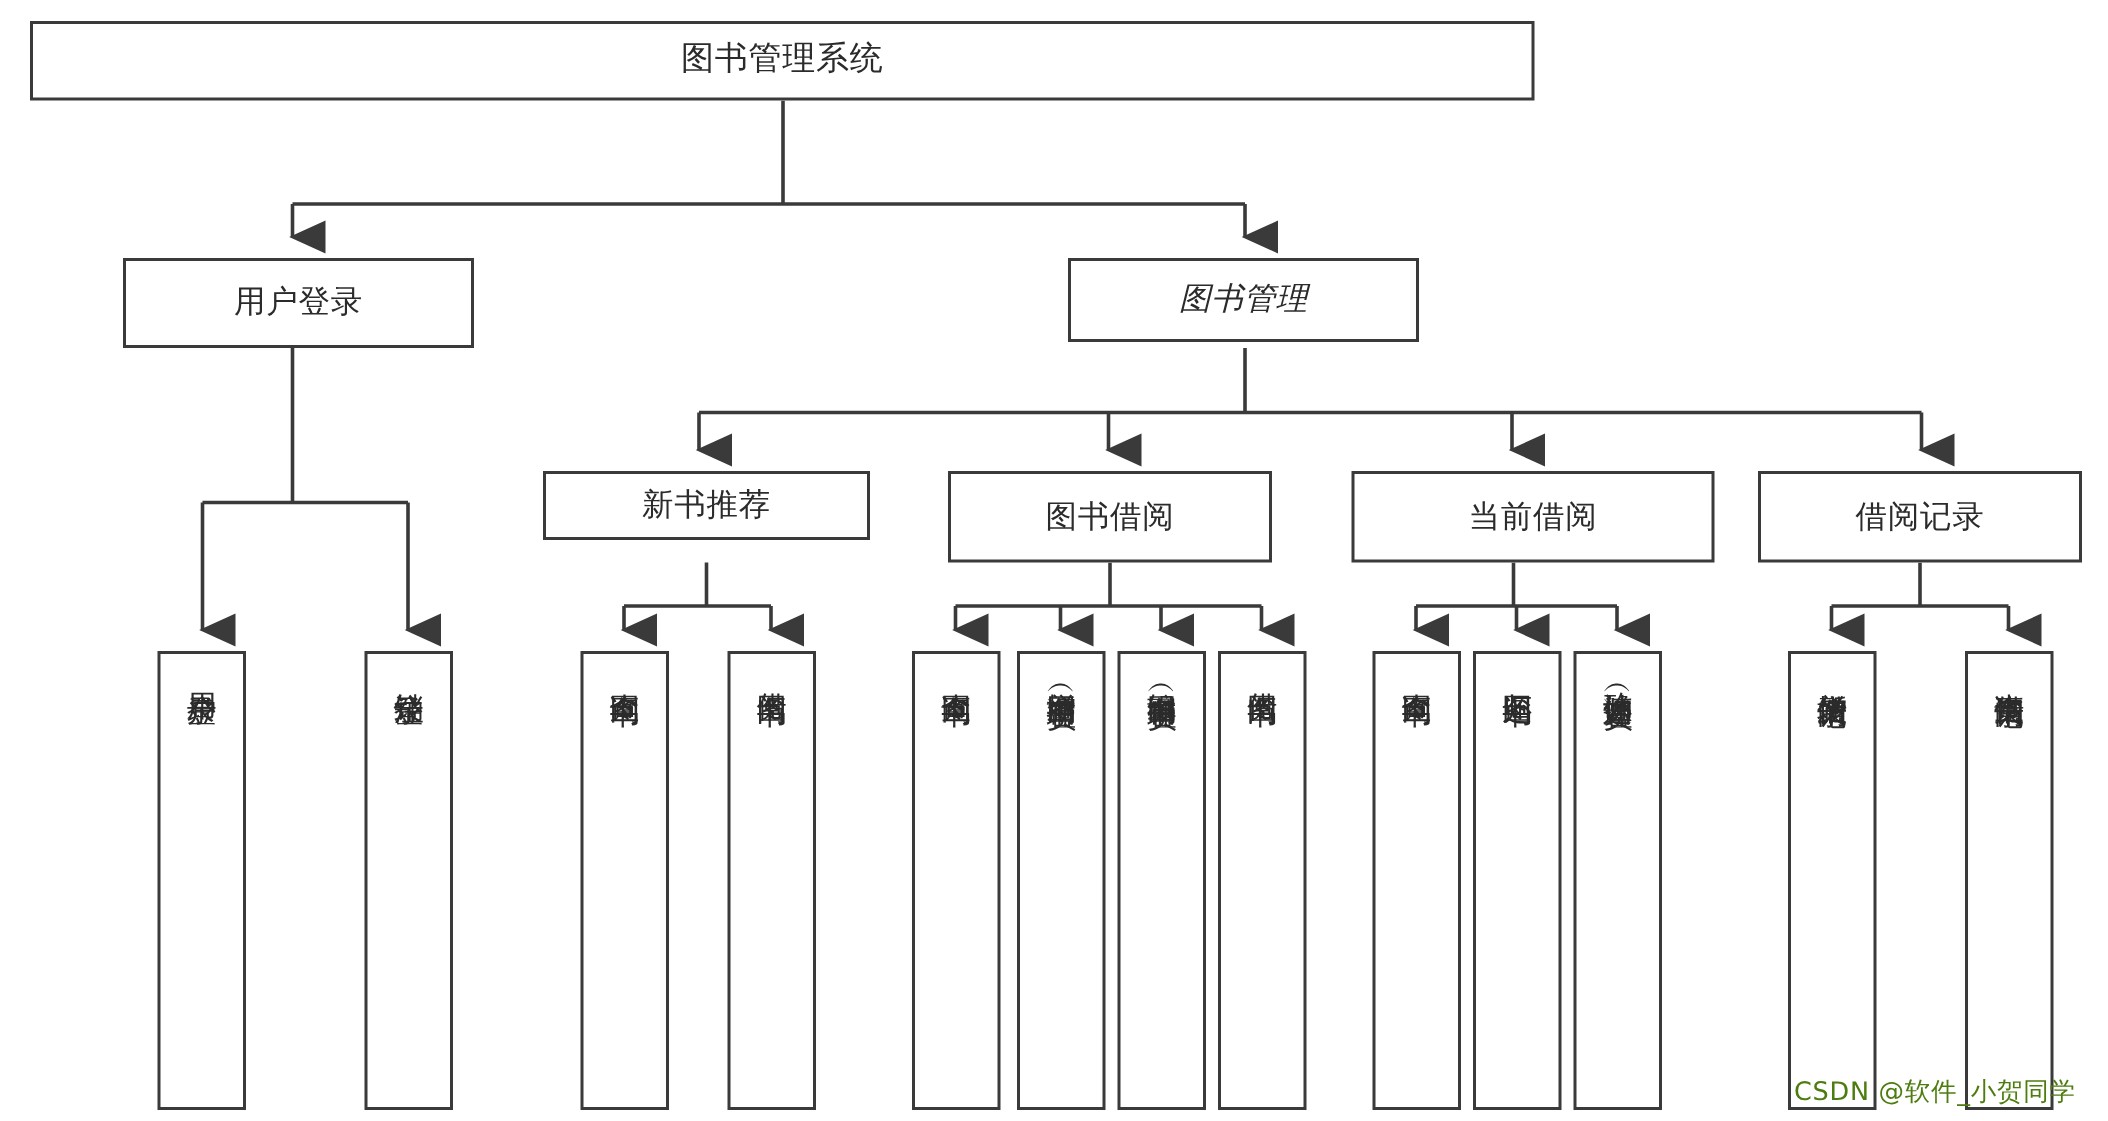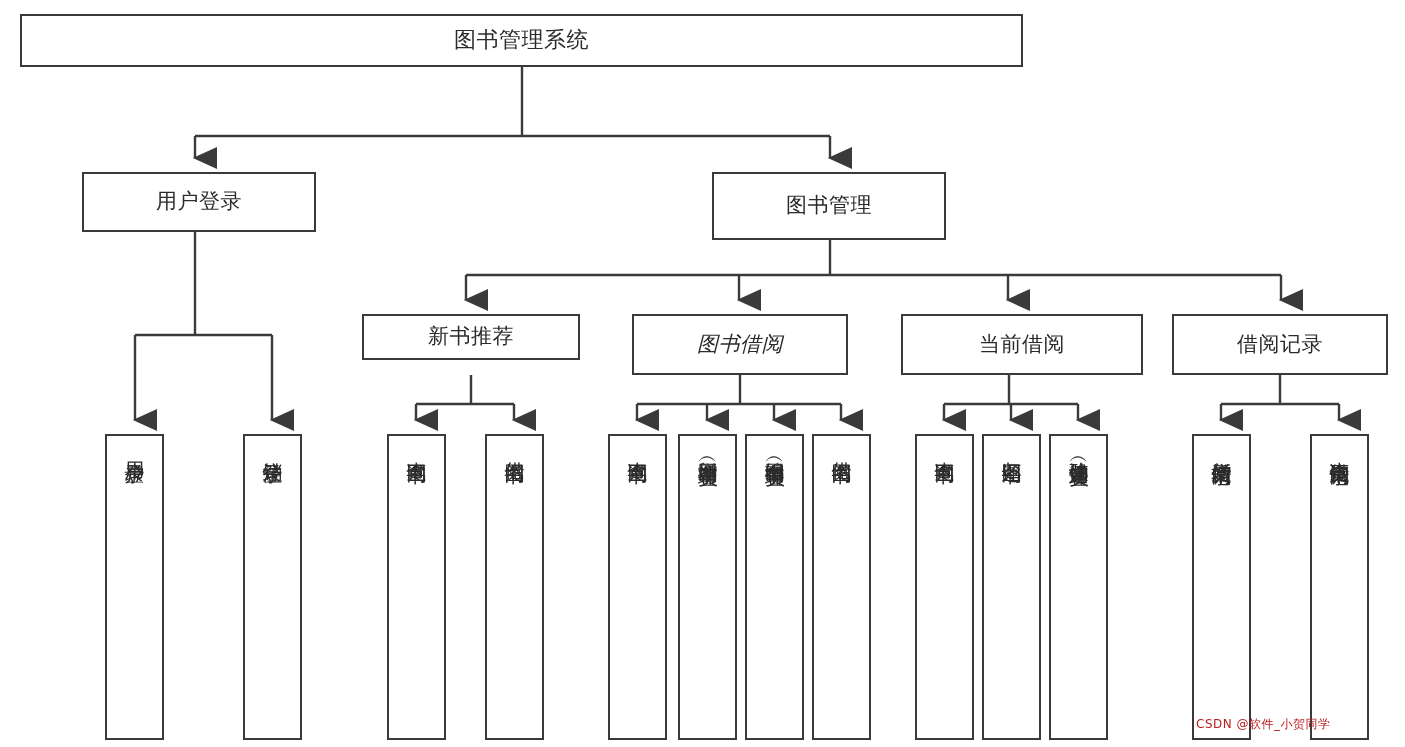--- a/index.html
+++ b/index.html
@@ -57,22 +57,22 @@
   }
   .node.vert.tall-text .label {
     font-size: 19.5px;
     line-height: 1.4;
   }
   .node.root .label {
     font-size: 22px;
   }
   .watermark {
     position: absolute;
-    color: #b91c1c;
-    font-size: 12px;
+    color: #4d7c0f;
+    font-size: 17px;
     letter-spacing: 0.5px;
     white-space: nowrap;
     user-select: none;
   }
 </style>
 </head>
 <body>
 
 <div id="canvas">
 
@@ -130,29 +130,29 @@
   </svg>
 
   <div class="node horiz root" style="left:20px; top:14px; width:1003px; height:53px;align-items:center;">
     <span class="label">图书管理系统</span>
   </div>
 
   <div class="node horiz" style="left:82px; top:172px; width:234px; height:60px;">
     <span class="label">用户登录</span>
   </div>
 
-  <div class="node horiz" style="left:712px; top:172px; width:234px; height:68px;">
+  <div class="node horiz" style="left:712px; top:172px; width:234px; height:56px;font-style:italic;">
     <span class="label">图书管理</span>
   </div>
 
   <div class="node horiz" style="left:362px; top:314px; width:218px; height:46px;">
     <span class="label">新书推荐</span>
   </div>
 
-  <div class="node horiz" style="left:632px; top:314px; width:216px; height:61px;font-style:italic;">
+  <div class="node horiz" style="left:632px; top:314px; width:216px; height:61px;">
     <span class="label">图书借阅</span>
   </div>
 
   <div class="node horiz" style="left:901px; top:314px; width:242px; height:61px;">
     <span class="label">当前借阅</span>
   </div>
 
   <div class="node horiz" style="left:1172px; top:314px; width:216px; height:61px;">
     <span class="label">借阅记录</span>
   </div>

